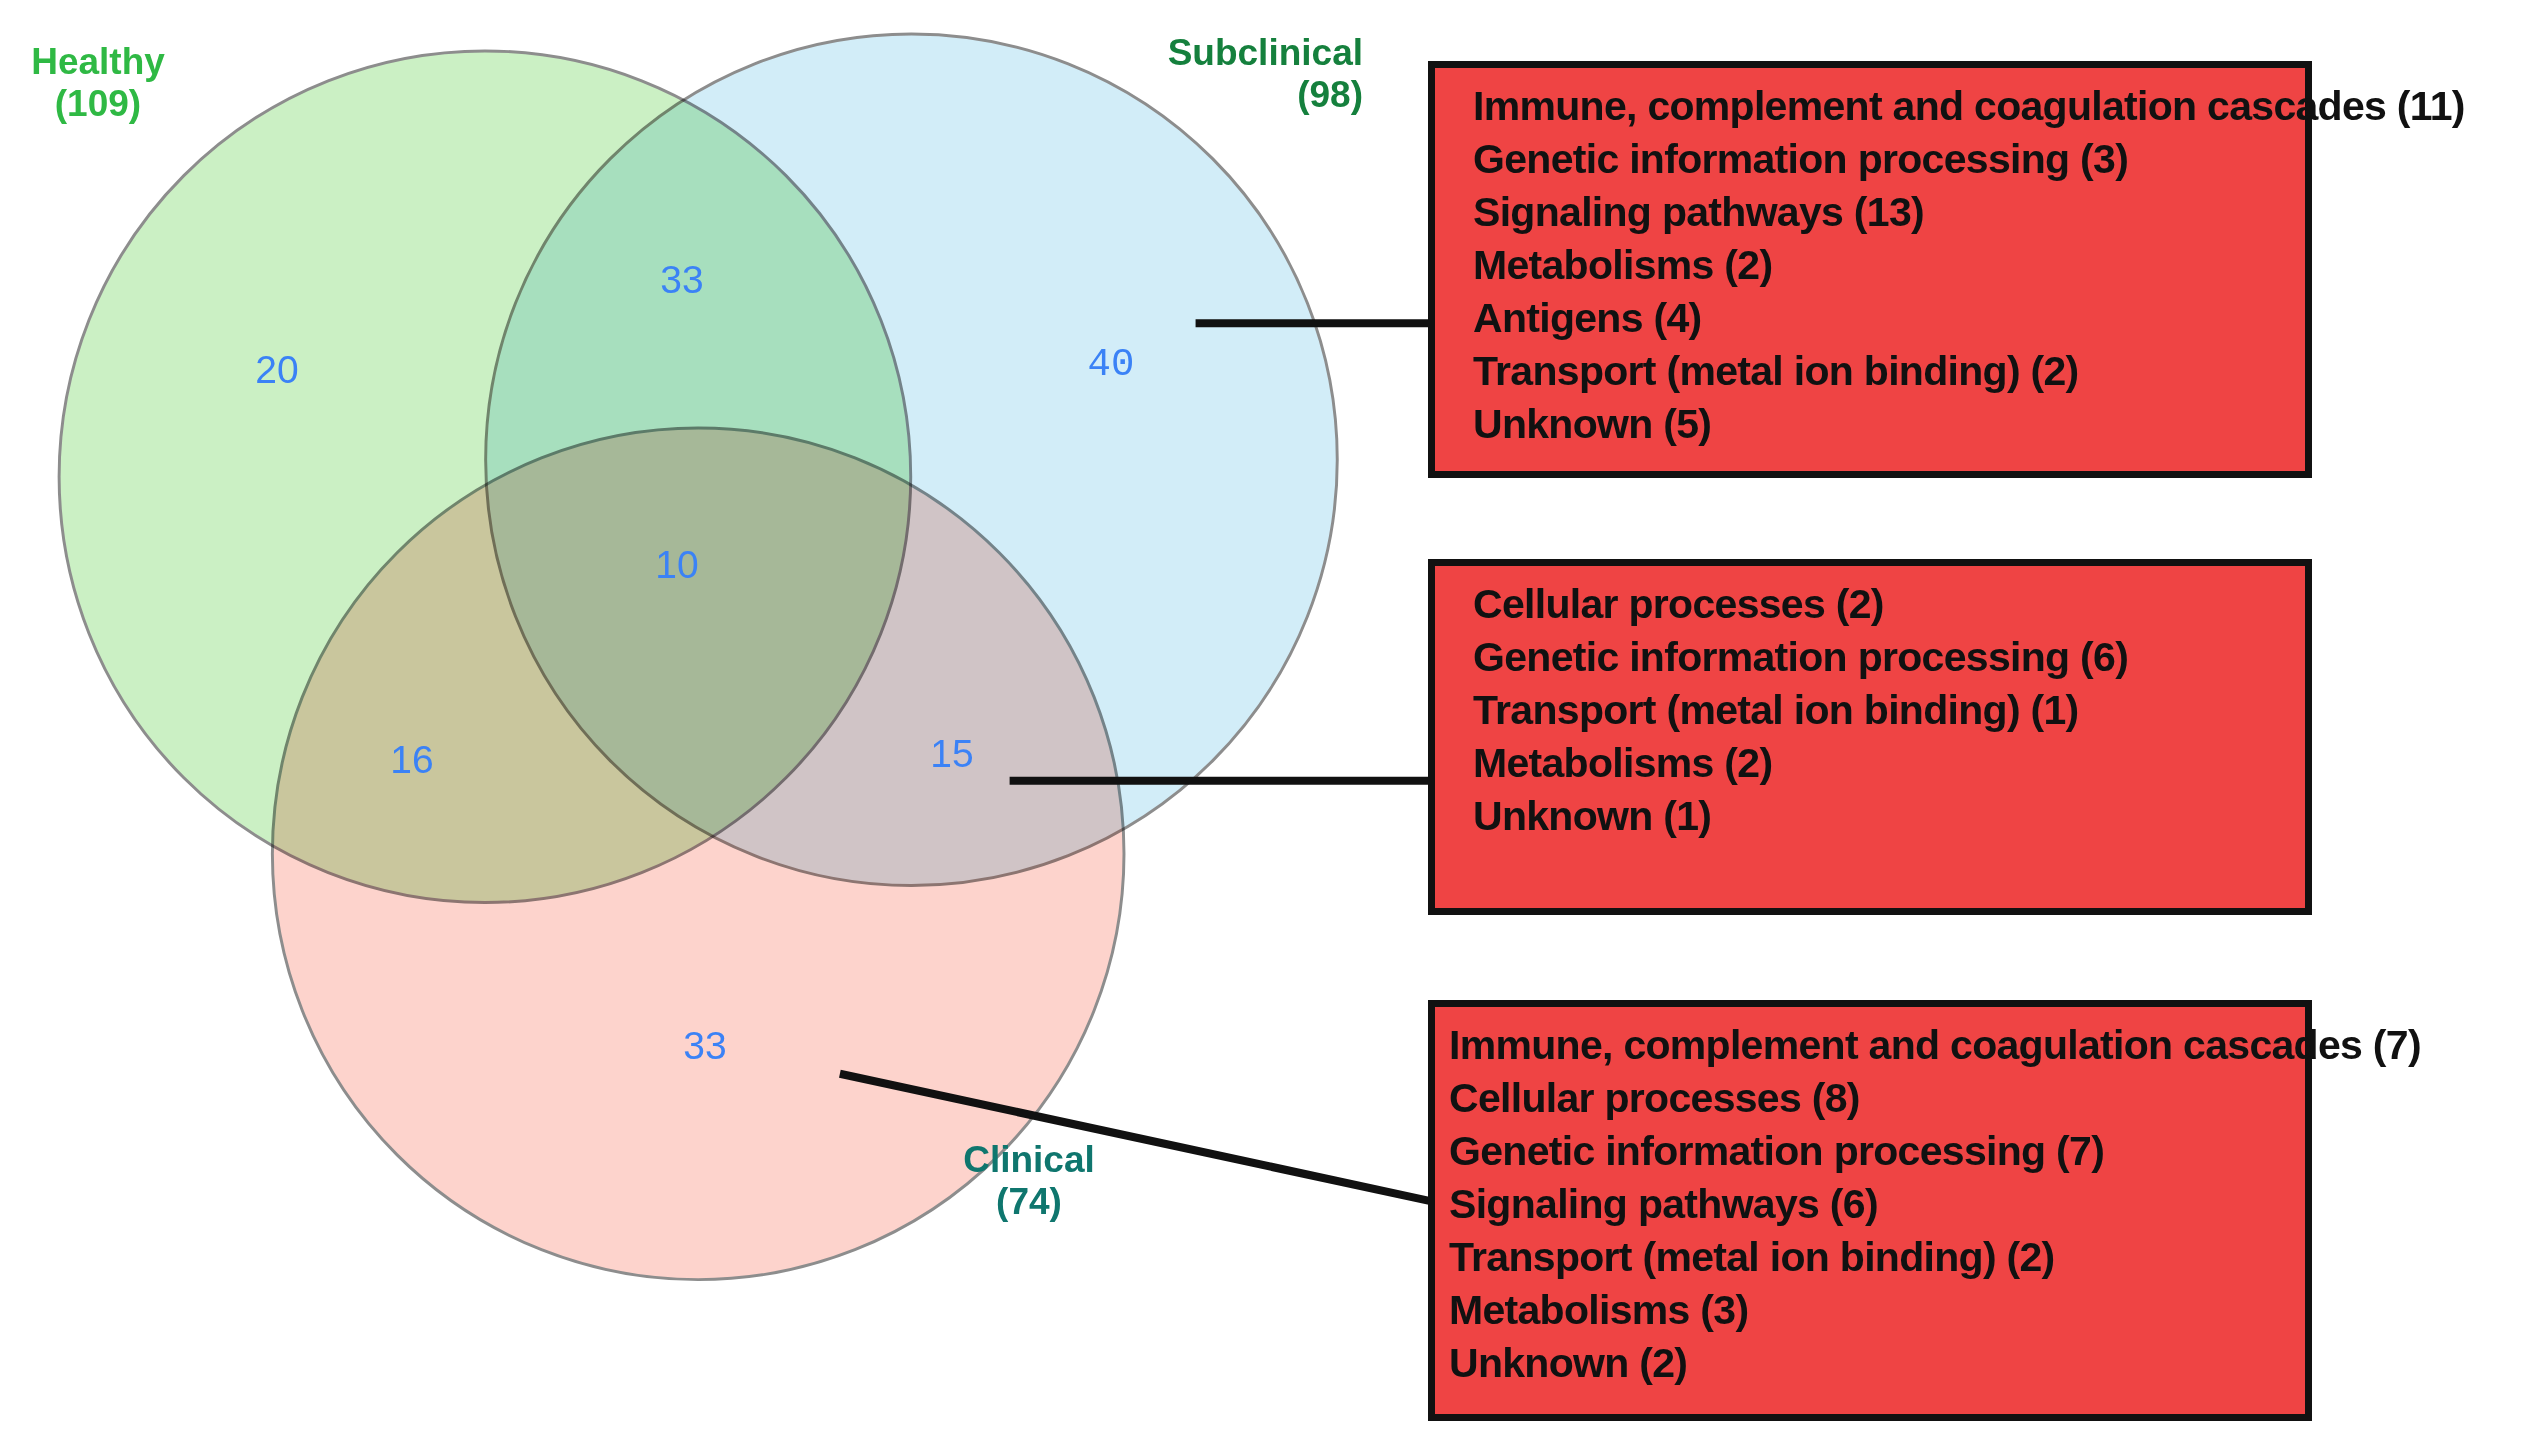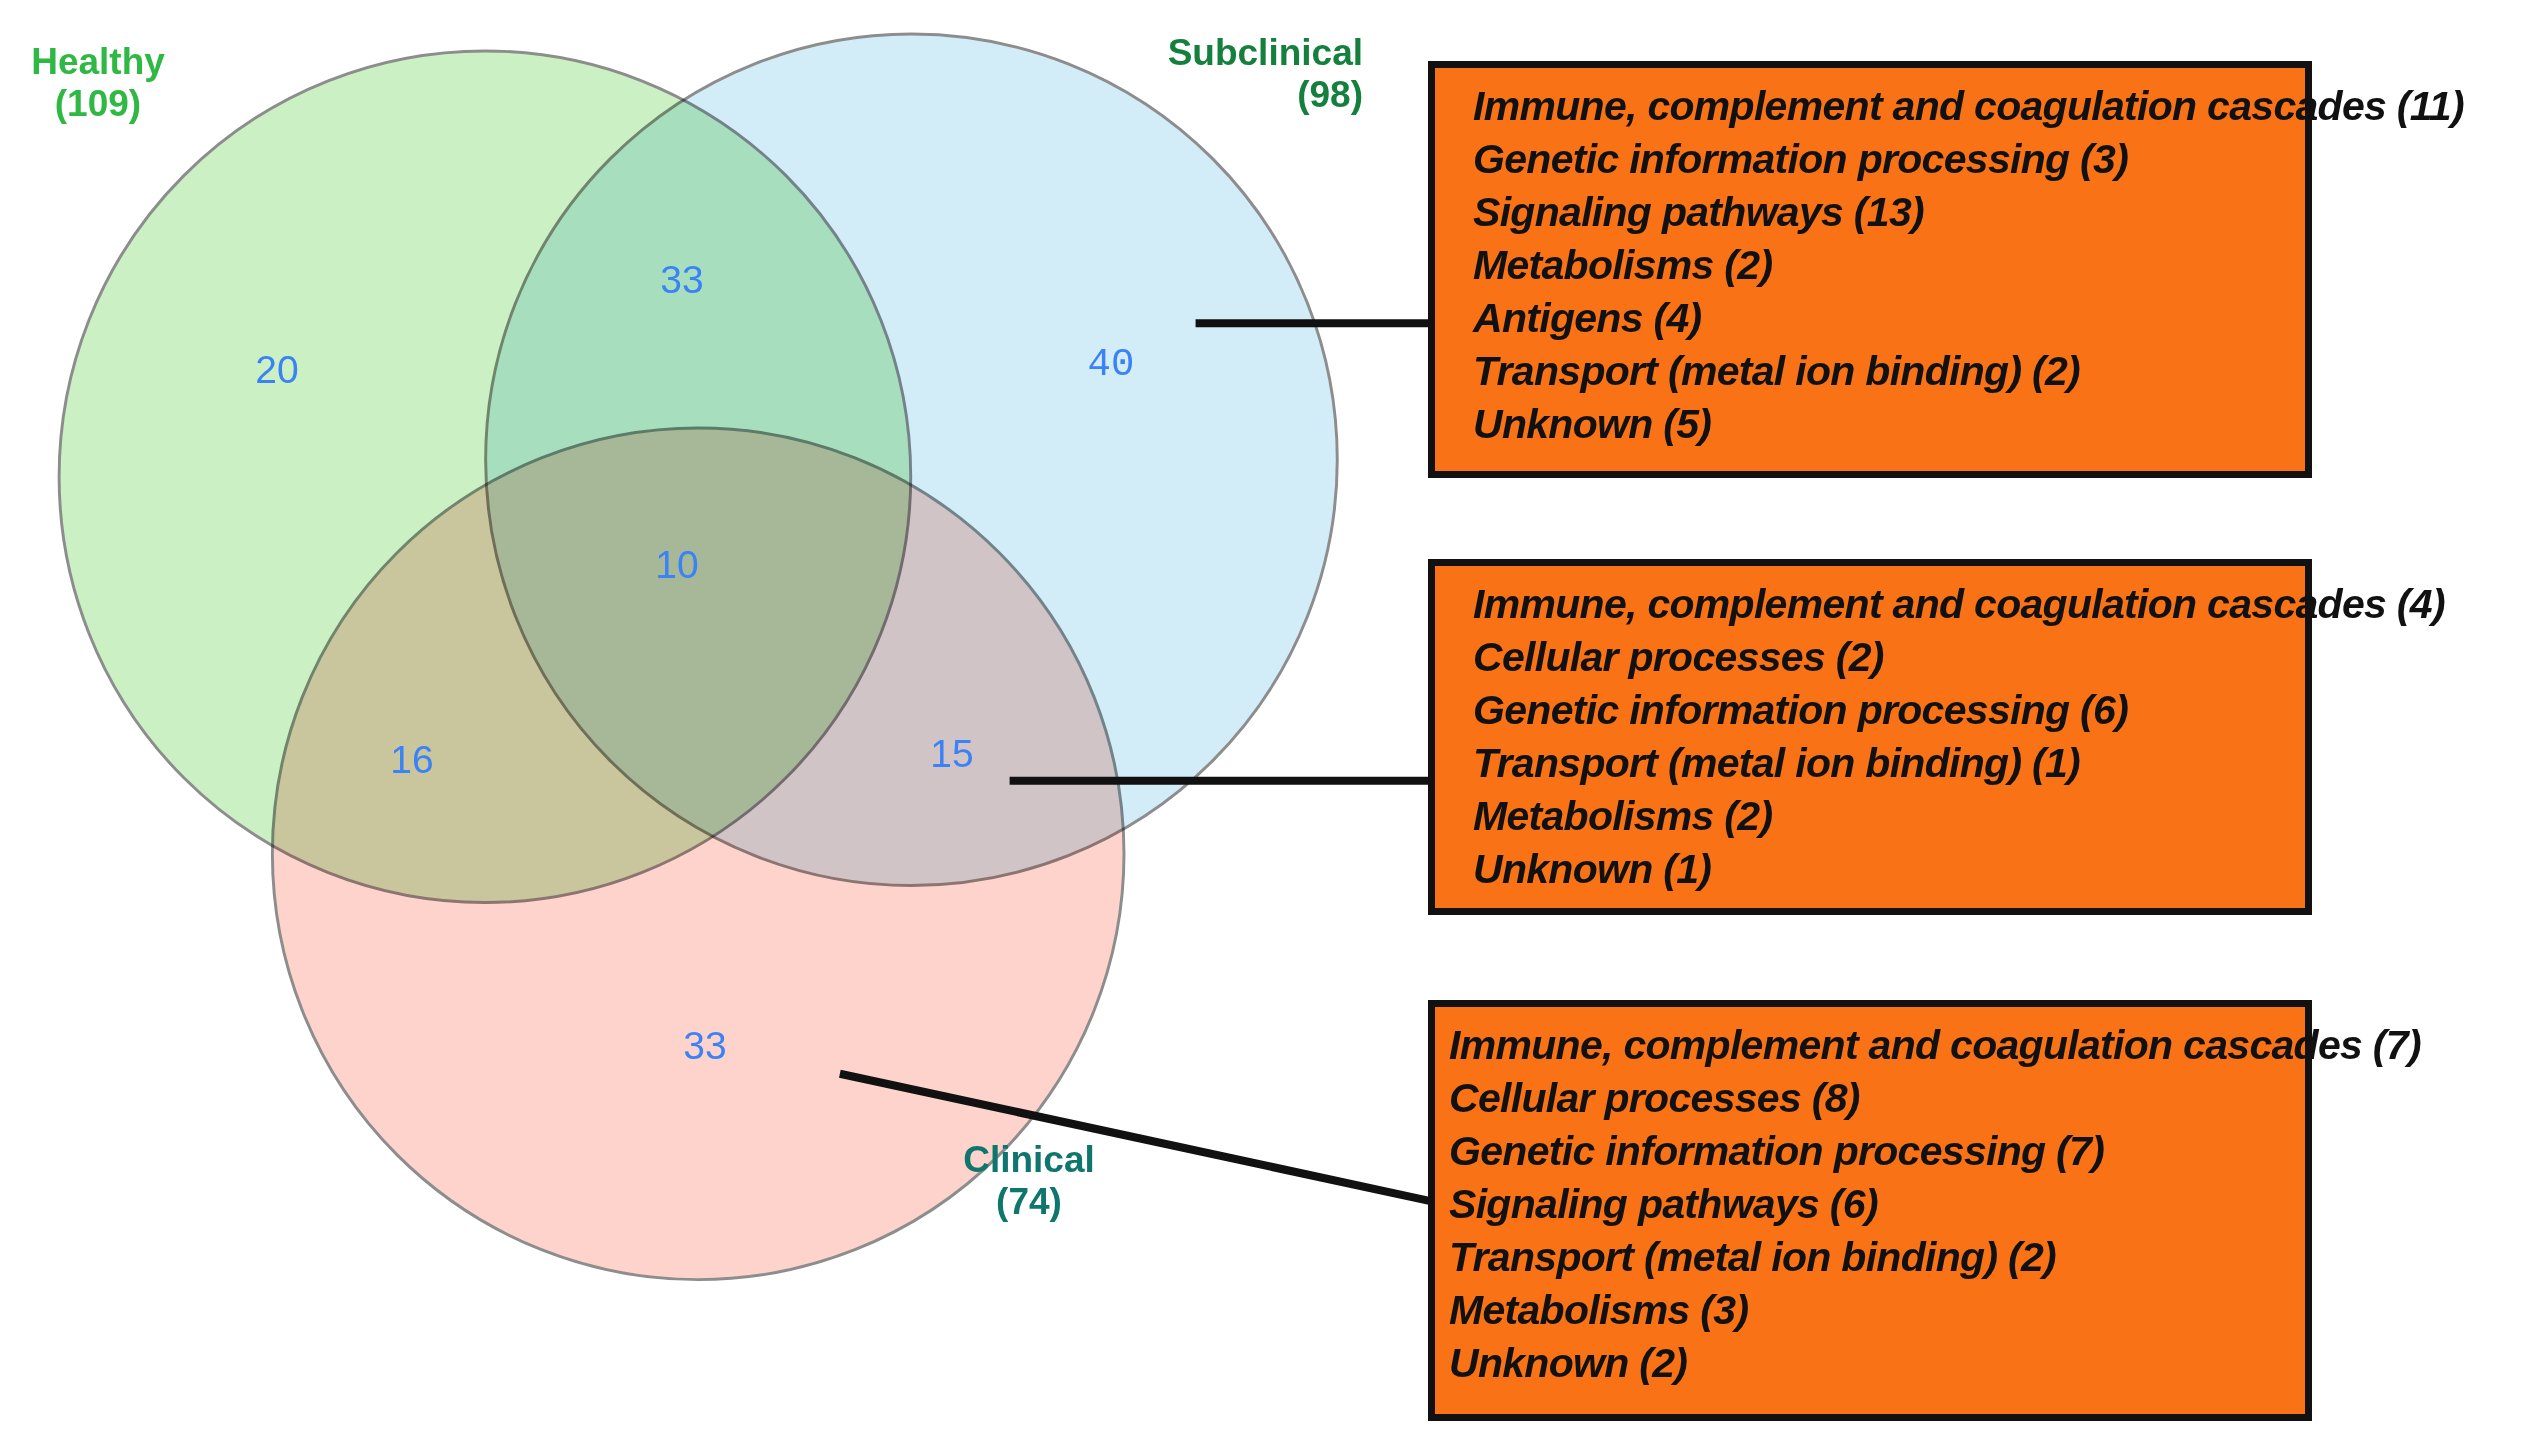--- a/index.html
+++ b/index.html
@@ -32,24 +32,23 @@
   }
   .set-label.healthy{color:#2fb944;}
   .set-label.subclinical{color:#15803d;text-align:right;}
   .set-label.clinical{color:#0f766e;}
 
   .annotation-box{
     position:absolute;
     left:1428px;
     width:884px;
     border:7.4px solid #111111;
-    background:#f97316;
+    background:#ef4444;
     box-sizing:border-box;
     padding:11.8px 22px 7.4px 38px;
-    font-style:italic;
   }
   .box-line{
     font-size:41px;
     font-weight:bold;
     color:#111111;
     line-height:53px;
     letter-spacing:-0.7px;
     white-space:nowrap;
   }
   #box-1{top:61px;height:417px;}
@@ -95,21 +94,20 @@
     <div class="box-line">Immune, complement and coagulation cascades (11)</div>
     <div class="box-line">Genetic information processing (3)</div>
     <div class="box-line">Signaling pathways (13)</div>
     <div class="box-line">Metabolisms (2)</div>
     <div class="box-line">Antigens (4)</div>
     <div class="box-line">Transport (metal ion binding) (2)</div>
     <div class="box-line">Unknown (5)</div>
   </div>
 
   <div class="annotation-box" id="box-2">
-    <div class="box-line">Immune, complement and coagulation cascades (4)</div>
     <div class="box-line">Cellular processes (2)</div>
     <div class="box-line">Genetic information processing (6)</div>
     <div class="box-line">Transport (metal ion binding) (1)</div>
     <div class="box-line">Metabolisms (2)</div>
     <div class="box-line">Unknown (1)</div>
   </div>
 
   <div class="annotation-box" id="box-3">
     <div class="box-line">Immune, complement and coagulation cascades (7)</div>
     <div class="box-line">Cellular processes (8)</div>

